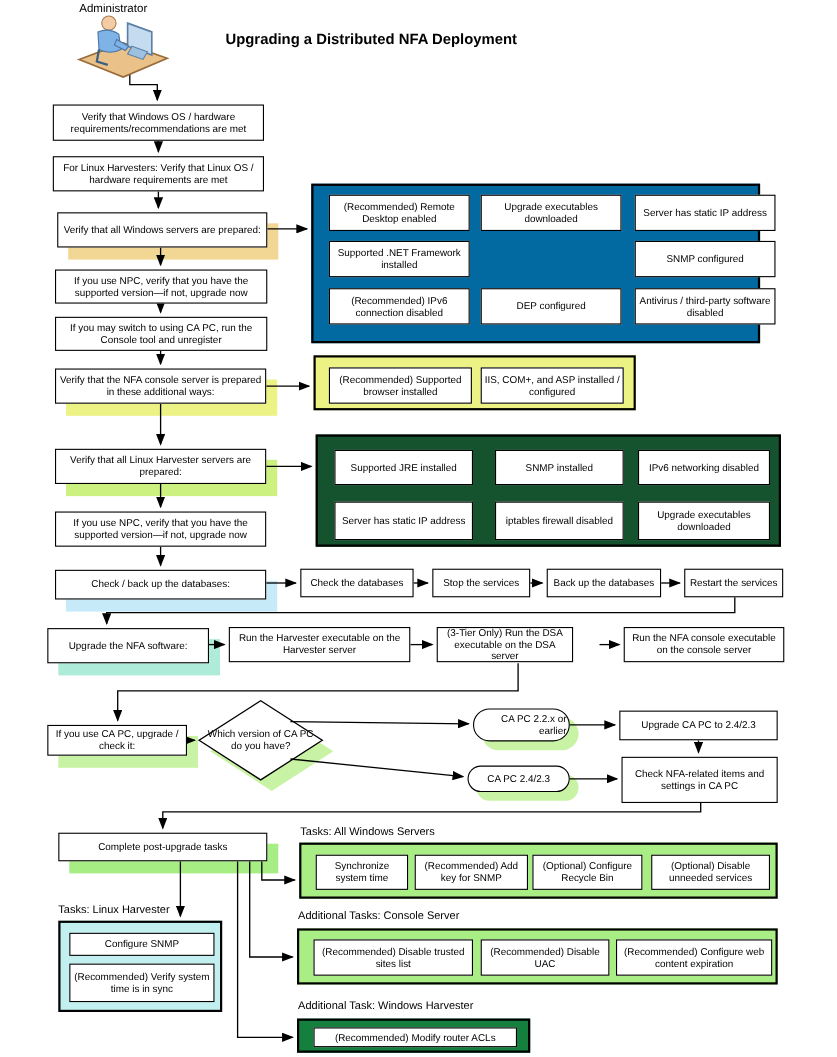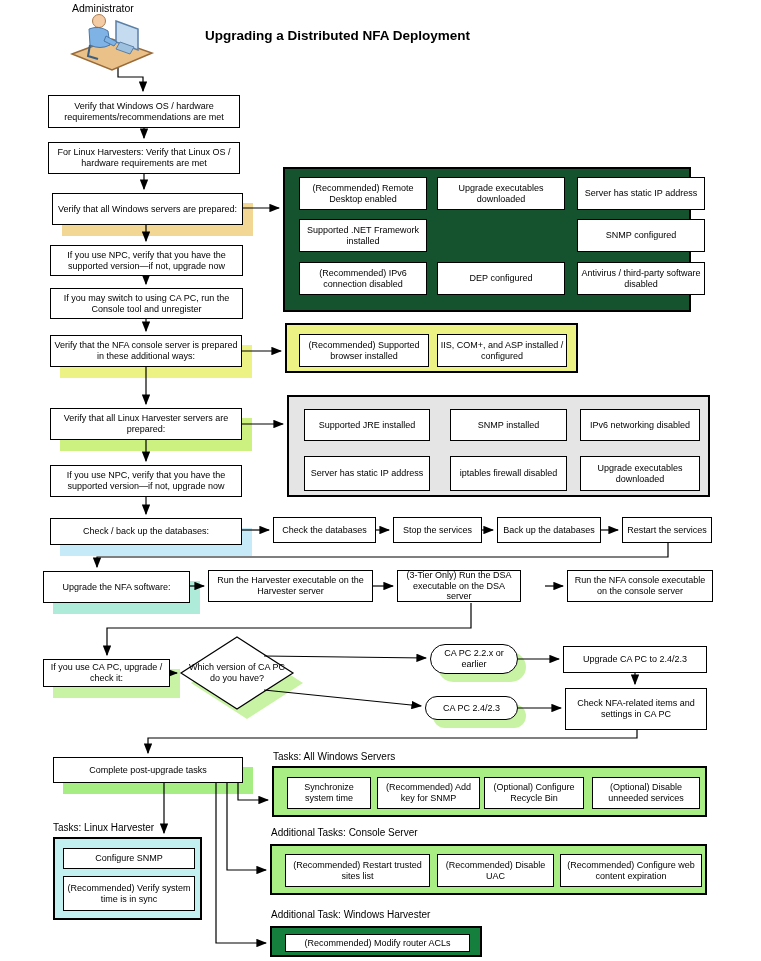--- a/index.html
+++ b/index.html
@@ -7,21 +7,21 @@
          font-family:"Liberation Sans",sans-serif;color:#000;overflow:hidden;}
   .shadow{position:absolute;z-index:0;}
   #connectors{position:absolute;left:0;top:0;z-index:1;}
   .node{position:absolute;z-index:2;background:#fff;border:1px solid #000;
         display:flex;align-items:center;justify-content:center;text-align:center;
         font-size:9px;line-height:1.22;padding:1px 2px;box-sizing:border-box;}
   .panel{position:absolute;z-index:2;border:2px solid #000;box-sizing:border-box;}
   .panel .node{z-index:3;}
   .lbl{position:absolute;z-index:2;font-size:10px;white-space:nowrap;}
   .title{position:absolute;z-index:2;font-size:13.5px;font-weight:bold;white-space:nowrap;}
-  .oval{border-radius:15px;}
+  .oval{border-radius:15px;text-align:right;}
   .oval-sm{border-radius:12px;}
   .diamond-text{position:absolute;z-index:2;display:flex;align-items:center;justify-content:center;
         text-align:center;font-size:9px;line-height:1.22;}
   .actor{position:absolute;z-index:2;}
 </style>
 </head>
 <body>
 
 <div class="stage">
 
@@ -99,37 +99,37 @@
   <div class="node" style="left:50px;top:245px;width:193px;height:31px">If you use NPC, verify that you have the supported version—if not, upgrade now</div>
   <div class="node" style="left:50px;top:288px;width:193px;height:31px">If you may switch to using CA PC, run the Console tool and unregister</div>
   <div class="node" style="left:50px;top:335px;width:192px;height:32px">Verify that the NFA console server is prepared in these additional ways:</div>
   <div class="node" style="left:50px;top:408px;width:192px;height:32px">Verify that all Linux Harvester servers are prepared:</div>
   <div class="node" style="left:50px;top:465px;width:192px;height:32px">If you use NPC, verify that you have the supported version—if not, upgrade now</div>
   <div class="node" style="left:50px;top:518px;width:192px;height:27px">Check / back up the databases:</div>
   <div class="node" style="left:43px;top:571px;width:147px;height:32px">Upgrade the NFA software:</div>
   <div class="node" style="left:43px;top:659px;width:127px;height:28px">If you use CA PC, upgrade / check it:</div>
   <div class="node" style="left:53px;top:757px;width:190px;height:26px">Complete post-upgrade tasks</div>
 
-  <div class="panel" style="left:283px;top:167px;width:408px;height:145px;background:#14532d">
+  <div class="panel" style="left:283px;top:167px;width:408px;height:145px;background:#0369a1">
     <div class="node" style="left:14px;top:8px;width:128px;height:33px">(Recommended) Remote Desktop enabled</div>
     <div class="node" style="left:152px;top:8px;width:128px;height:33px">Upgrade executables downloaded</div>
     <div class="node" style="left:292px;top:8px;width:128px;height:33px">Server has static IP address</div>
     <div class="node" style="left:14px;top:50px;width:128px;height:33px">Supported .NET Framework installed</div>
     <div class="node" style="left:292px;top:50px;width:128px;height:33px">SNMP configured</div>
     <div class="node" style="left:14px;top:93px;width:128px;height:33px">(Recommended) IPv6 connection disabled</div>
     <div class="node" style="left:152px;top:93px;width:128px;height:33px">DEP configured</div>
     <div class="node" style="left:292px;top:93px;width:128px;height:33px">Antivirus / third-party software disabled</div>
   </div>
 
   <div class="panel" style="left:285px;top:323px;width:293px;height:50px;background:#EDF285">
     <div class="node" style="left:12px;top:9px;width:130px;height:33px">(Recommended) Supported browser installed</div>
     <div class="node" style="left:150px;top:9px;width:130px;height:33px">IIS, COM+, and ASP installed / configured</div>
   </div>
 
-  <div class="panel" style="left:287px;top:395px;width:423px;height:102px;background:#e5e5e5">
+  <div class="panel" style="left:287px;top:395px;width:423px;height:102px;background:#14532d">
     <div class="node" style="left:15px;top:12px;width:126px;height:32px">Supported JRE installed</div>
     <div class="node" style="left:161px;top:12px;width:117px;height:32px">SNMP installed</div>
     <div class="node" style="left:291px;top:12px;width:120px;height:32px">IPv6 networking disabled</div>
     <div class="node" style="left:15px;top:59px;width:126px;height:35px">Server has static IP address</div>
     <div class="node" style="left:161px;top:59px;width:117px;height:35px">iptables firewall disabled</div>
     <div class="node" style="left:291px;top:59px;width:120px;height:35px">Upgrade executables downloaded</div>
   </div>
 
   <div class="node" style="left:273px;top:517px;width:103px;height:26px">Check the databases</div>
   <div class="node" style="left:393px;top:517px;width:89px;height:26px">Stop the services</div>
@@ -155,21 +155,21 @@
   </div>
 
   <div class="lbl" style="left:53px;top:822px">Tasks: Linux Harvester</div>
   <div class="panel" style="left:53px;top:837px;width:149px;height:83px;background:#C2F0F0">
     <div class="node" style="left:8px;top:9px;width:132px;height:21px">Configure SNMP</div>
     <div class="node" style="left:8px;top:37px;width:132px;height:35px">(Recommended) Verify system time is in sync</div>
   </div>
 
   <div class="lbl" style="left:271px;top:827px">Additional Tasks: Console Server</div>
   <div class="panel" style="left:270px;top:844px;width:437px;height:51px;background:#A8EE85">
-    <div class="node" style="left:13px;top:8px;width:145px;height:33px">(Recommended) Restart trusted sites list</div>
+    <div class="node" style="left:13px;top:8px;width:145px;height:33px">(Recommended) Disable trusted sites list</div>
     <div class="node" style="left:288px;top:8px;width:142px;height:33px">(Recommended) Configure web content expiration</div>
     <div class="node" style="left:165px;top:8px;width:117px;height:33px">(Recommended) Disable UAC</div>
   </div>
 
   <div class="lbl" style="left:271px;top:909px">Additional Task: Windows Harvester</div>
   <div class="panel" style="left:270px;top:926px;width:212px;height:31px;background:#15803d">
     <div class="node" style="left:13px;top:6px;width:185px;height:18px">(Recommended) Modify router ACLs</div>
   </div>
 
 </div>

